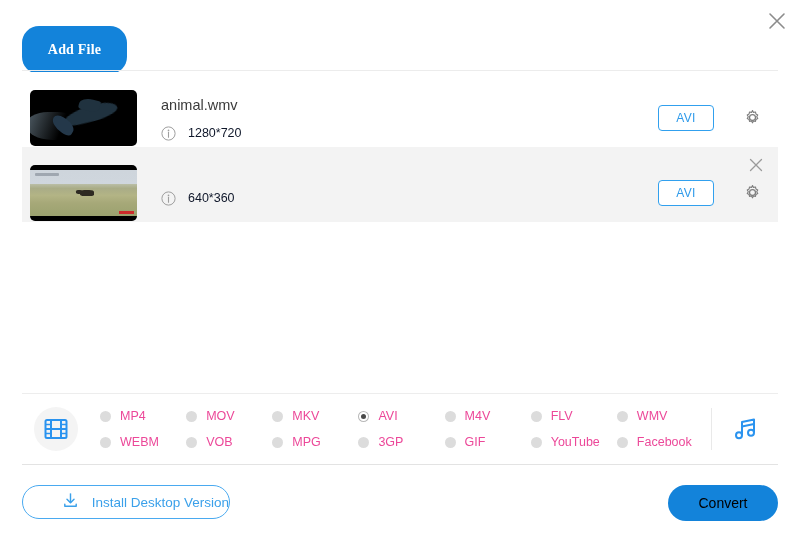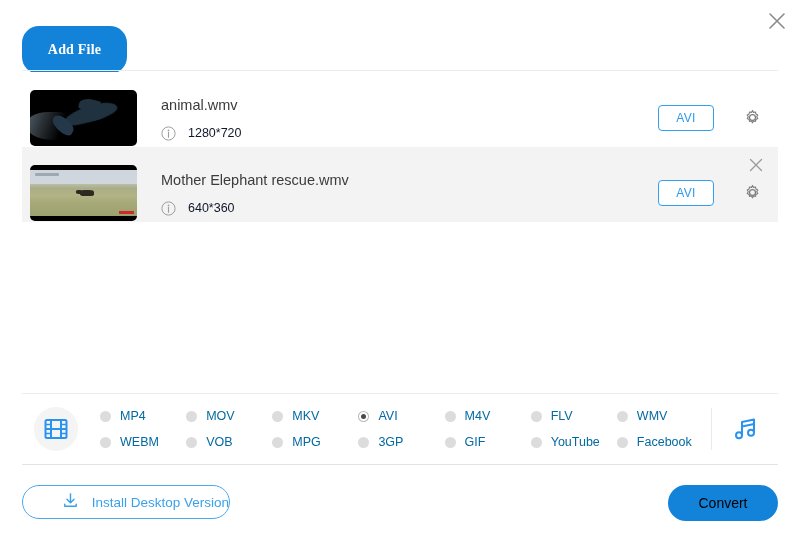--- a/index.html
+++ b/index.html
@@ -162,21 +162,21 @@
   .radio {
     width:11px; height:11px; flex:0 0 11px; border-radius:50%;
     background:#dcdcdc; position:relative;
   }
   .radio.checked { background:#ffffff; box-shadow:inset 0 0 0 1px #b9b9b9; }
   .radio.checked:after {
     content:""; position:absolute; left:50%; top:50%;
     width:5px; height:5px; margin:-2.5px 0 0 -2.5px;
     border-radius:50%; background:#4a4a4a;
   }
-  .fmt-label { margin-left:9px; font-size:12.5px; color:#0369a1; white-space:nowrap; }
+  .fmt-label { margin-left:9px; font-size:12.5px; color:#ec4899; white-space:nowrap; }
   .fmt-sep { width:1px; height:42px; background:#e9e9e9; flex:0 0 1px; }
   .audio-icon-wrap {
     width:66px; flex:0 0 66px;
     display:flex; align-items:center; justify-content:center; cursor:pointer;
   }
 
   
   .btn-install {
     position:absolute; left:22px; top:485px;
     width:208px; height:34px;
@@ -248,21 +248,20 @@
 
     <div class="file-row hovered">
       <div class="thumb thumb-savanna">
         <div class="inner">
           <div class="s-wm"></div>
           <div class="s-animal"></div>
           <div class="s-redbar"></div>
         </div>
       </div>
       <div class="file-meta">
-        <div class="file-name">Mother Elephant rescue.wmv</div>
         <div class="file-sub">
           <span class="info-icon">
             <svg width="15" height="15" viewBox="0 0 15 15" aria-hidden="true">
               <circle cx="7.5" cy="7.5" r="6.6" fill="none" stroke="#9e9e9e" stroke-width="1"></circle>
               <circle cx="7.5" cy="4.4" r="0.85" fill="#9e9e9e"></circle>
               <path d="M7.5 6.4 V11.2" stroke="#9e9e9e" stroke-width="1.1" stroke-linecap="round"></path>
             </svg>
           </span>
           <span class="file-res">640*360</span>
         </div>

